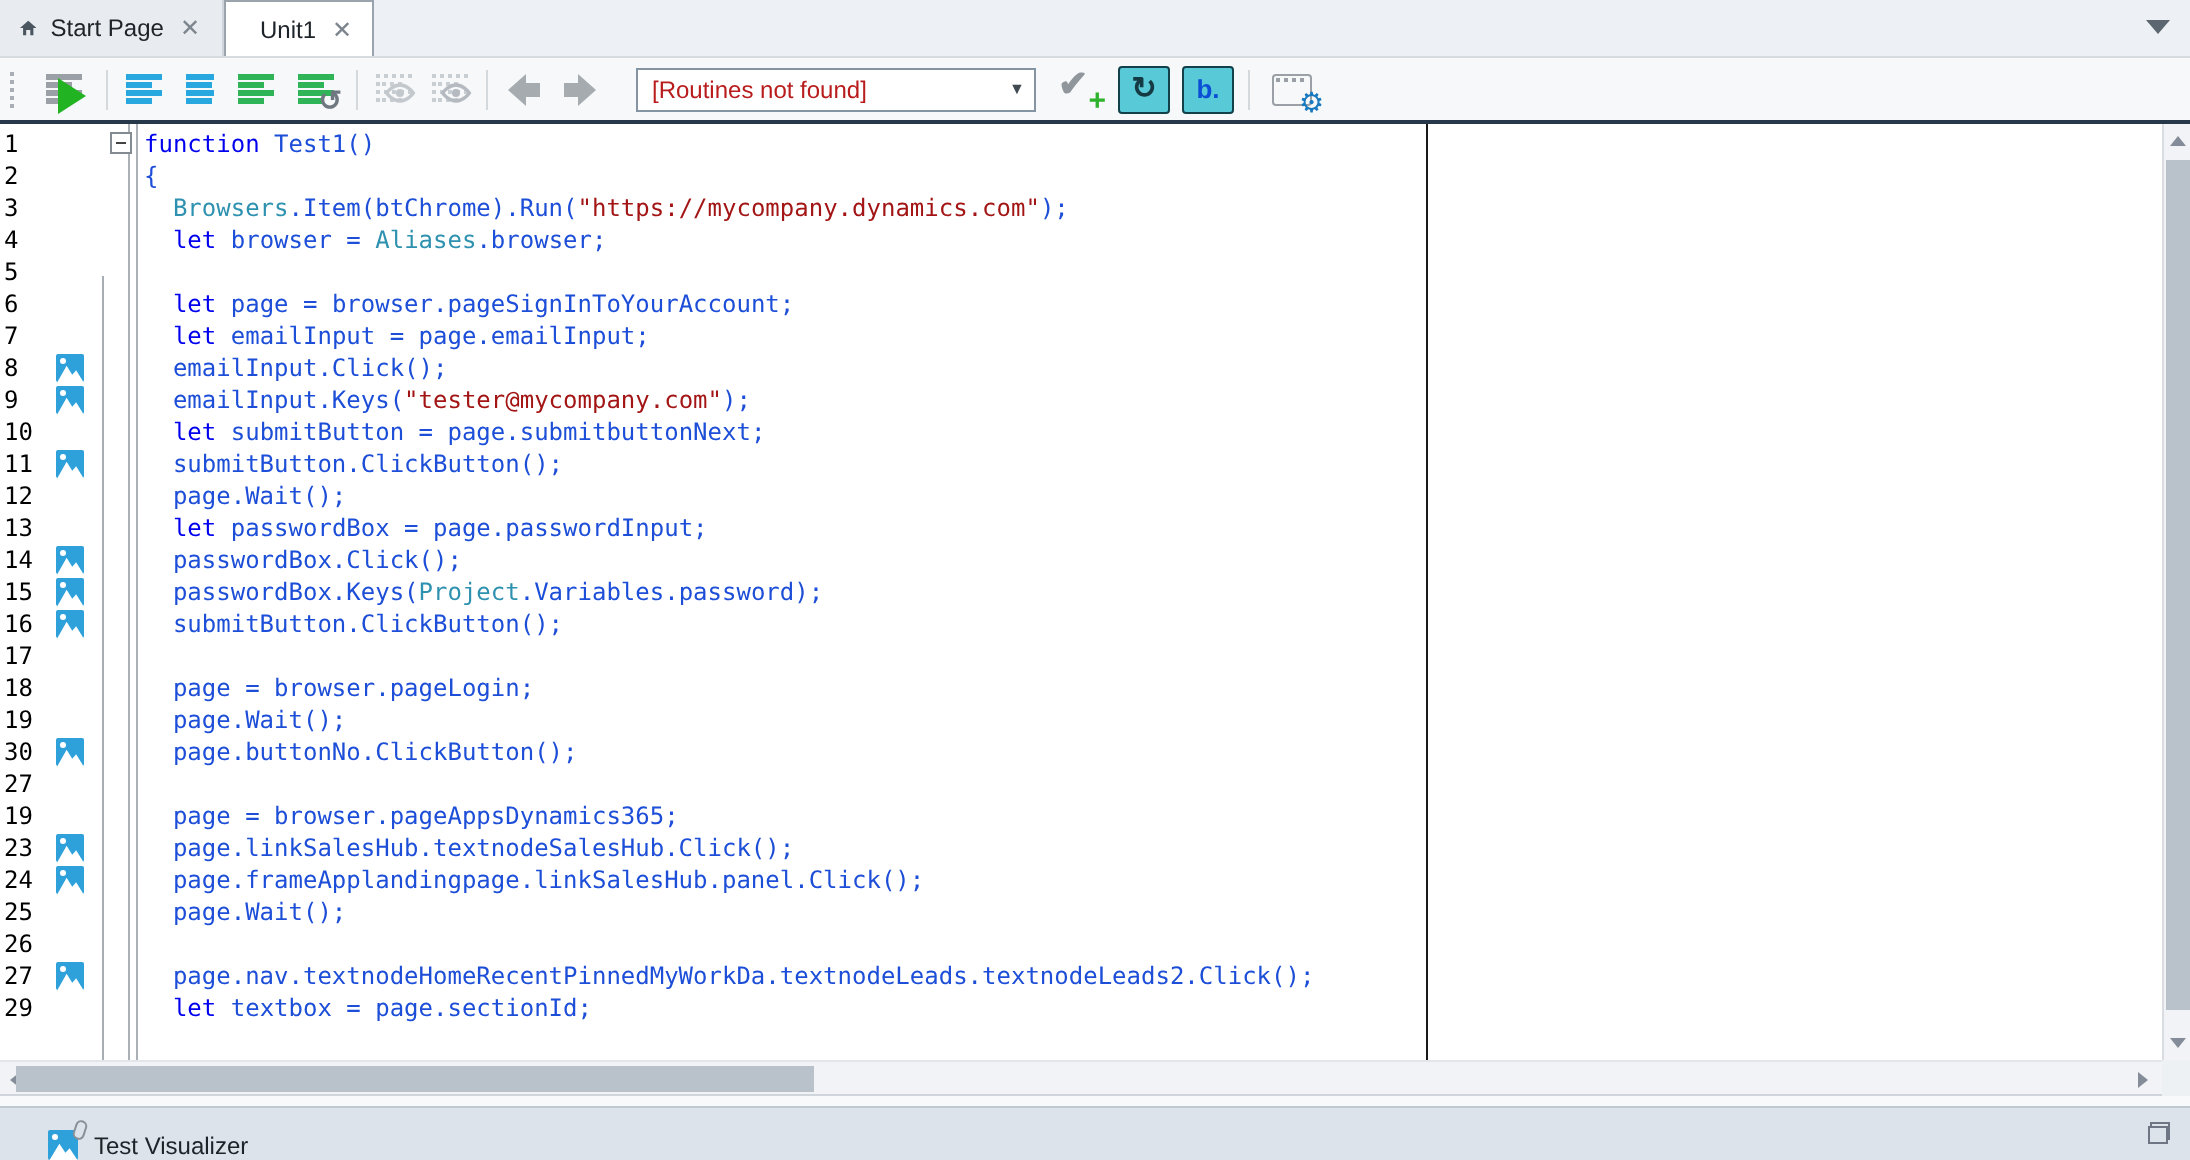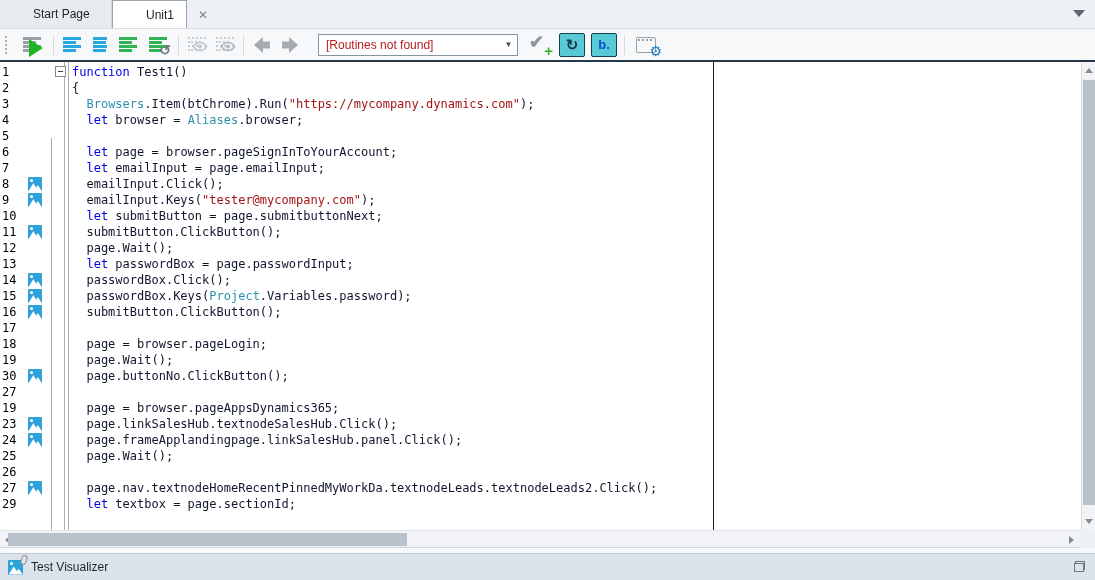--- a/index.html
+++ b/index.html
@@ -2,21 +2,21 @@
 <html><head>
 <meta charset="utf-8">
 <style>
   * { margin:0; padding:0; box-sizing:border-box; }
   html,body { width:1095px; height:580px; overflow:hidden; }
   body { font-family:"Liberation Sans", sans-serif; font-size:12px; background:#fff; }
   #app { position:relative; width:1095px; height:580px; background:#fff; }
 
   
   .tabbar { position:absolute; left:0; top:0; width:1095px; height:29px; background:#edf0f4; border-bottom:1px solid #d6dbe0; }
-  .tab { position:absolute; top:0; height:28px; display:flex; align-items:center; gap:23px; padding:0 10px; cursor:default; }
+  .tab { position:absolute; top:0; height:28px; display:flex; align-items:center; gap:7px; padding:0 10px; cursor:default; }
   .tab-start { left:0; width:112px; background:#e8ecf0; border-right:1px solid #cfd5da; }
   .tab-active { left:112px; width:75px; background:#ffffff; border:1px solid #9ba4ad; border-bottom:none; }
   .tab-label { color:#1d2329; white-space:nowrap; }
   .tab-close { color:#7d868e; font-size:12px; line-height:12px; padding:0 1px; }
   .tablist-caret { position:absolute; right:10px; top:10px; width:0; height:0;
     border-left:6px solid transparent; border-right:6px solid transparent; border-top:7px solid #5b6670; }
 
   
   .toolbar { position:absolute; left:0; top:29px; width:1095px; height:31px; background:#f6f8fa;
     display:flex; align-items:center; padding:0 4px; }
@@ -61,41 +61,41 @@
   .num { width:26px; padding-left:2px; font-family:"DejaVu Sans Mono", monospace; font-size:12px; color:#000; }
   .icn { width:20px; height:16px; display:flex; align-items:center; }
   .imgic { position:relative; width:14px; height:14px; margin-left:2px; background:#2ea0da; border-radius:1px; overflow:hidden; }
   .imgic::before { content:""; position:absolute; left:2px; top:2px; width:3px; height:3px; border-radius:50%; background:#fff; }
   .imgic::after { content:""; position:absolute; left:0; bottom:0; width:14px; height:9px; background:#fff;
     clip-path:polygon(5% 100%, 38% 10%, 58% 60%, 72% 35%, 98% 100%); }
   .fold { position:relative; width:26px; height:16px; }
   .fold-box { position:absolute; left:9px; top:2px; width:11px; height:11px; background:#fff; border:1px solid #848b93; }
   .fold-box::after { content:""; position:absolute; left:2px; top:4px; width:5px; height:1px; background:#444; }
   .code { flex:1; font-family:"DejaVu Sans Mono", monospace; font-size:12px; line-height:16px; white-space:pre; color:#1a1a1a; }
-  .tk-kw { color:#0000ee; } .tk-obj { color:#2e91af; } .tk-str { color:#a31515; } .tk-pl { color:#0f172a; }
+  .tk-kw { color:#0000ee; } .tk-obj { color:#2e91af; } .tk-str { color:#a31515; } .tk-pl { color:#1d4ed8; }
 
   
   .vscroll { position:absolute; right:0; top:62px; width:14px; height:468px; background:#f1f3f6; border-left:1px solid #d9dde1; }
   .vs-up, .vs-down { position:absolute; left:0; width:14px; height:15px; display:flex; align-items:center; justify-content:center; }
   .vs-up { top:1px; } .vs-down { bottom:1px; }
   .tri-up { width:0; height:0; border-left:4px solid transparent; border-right:4px solid transparent; border-bottom:5px solid #848c99; }
   .tri-down { width:0; height:0; border-left:4px solid transparent; border-right:4px solid transparent; border-top:5px solid #848c99; }
   .vs-thumb { position:absolute; left:1px; top:18px; width:12px; height:425px; background:#b9c1cb; }
   .hscroll { position:absolute; left:0; top:530px; width:1081px; height:18px; background:#f1f3f6; border-top:1px solid #e2e6ea; border-bottom:1px solid #cfd5da; }
   .hs-left, .hs-right { position:absolute; top:0; width:15px; height:17px; display:flex; align-items:center; justify-content:center; }
   .hs-left { left:0; } .hs-right { right:2px; }
   .tri-left { width:0; height:0; border-top:4px solid transparent; border-bottom:4px solid transparent; border-right:5px solid #848c99; }
   .tri-right { width:0; height:0; border-top:4px solid transparent; border-bottom:4px solid transparent; border-left:5px solid #848c99; }
   .hs-thumb { position:absolute; left:8px; top:2px; width:399px; height:13px; background:#b9c1cb; }
   .corner { position:absolute; right:0; top:530px; width:14px; height:18px; background:#eef1f4; }
 
   
   .gapstrip { position:absolute; left:0; top:548px; width:1095px; height:5px; background:#f7f9fa; }
   .tvbar { position:absolute; left:0; top:553px; width:1095px; height:27px; background:#dce3ea; border-top:1px solid #c0c8d2;
-    display:flex; align-items:center; padding:0 8px; }
+    display:flex; align-items:flex-end; padding:0 24px; }
   .tvicon { position:relative; width:15px; height:15px; background:#2ea0da; border-radius:1px; margin-right:8px; }
   .tvicon::after { content:""; position:absolute; left:0; bottom:0; width:15px; height:9px; background:#fff;
     clip-path:polygon(5% 100%, 38% 10%, 58% 60%, 72% 35%, 98% 100%); }
   .tvicon::before { content:""; position:absolute; left:2px; top:2px; width:3px; height:3px; border-radius:50%; background:#fff; z-index:1; }
   .clip { position:absolute; right:-4px; top:-5px; width:6px; height:10px; border:1px solid #8a9097; border-radius:3px; transform:rotate(18deg); background:#dce3ea; }
   .tv-title { color:#1d2329; }
   .floatic { position:absolute; right:10px; top:7px; width:11px; height:11px; }
   .floatic::before { content:""; position:absolute; right:0; top:0; width:8px; height:7px; border:1px solid #6d7682; }
   .floatic::after { content:""; position:absolute; left:0; bottom:0; width:8px; height:7px; border:1px solid #6d7682; background:#dce3ea; }
 </style>

